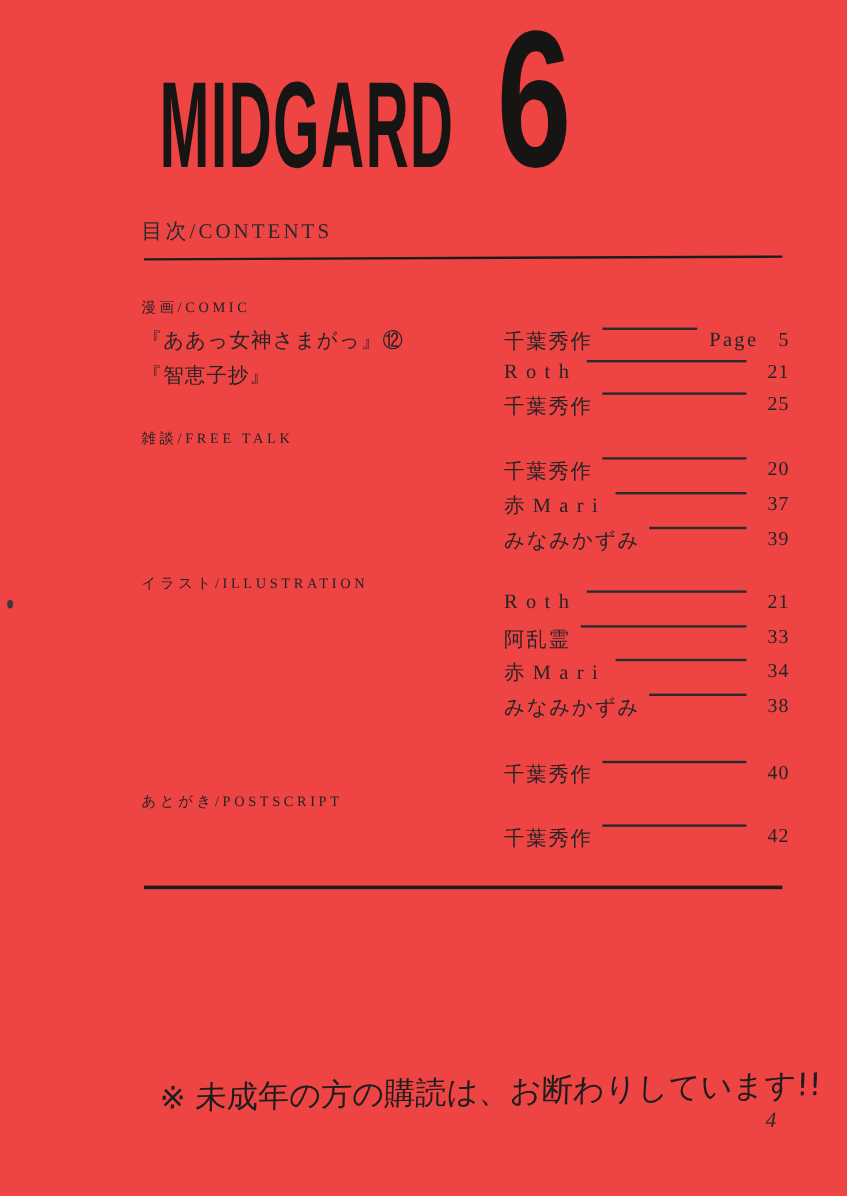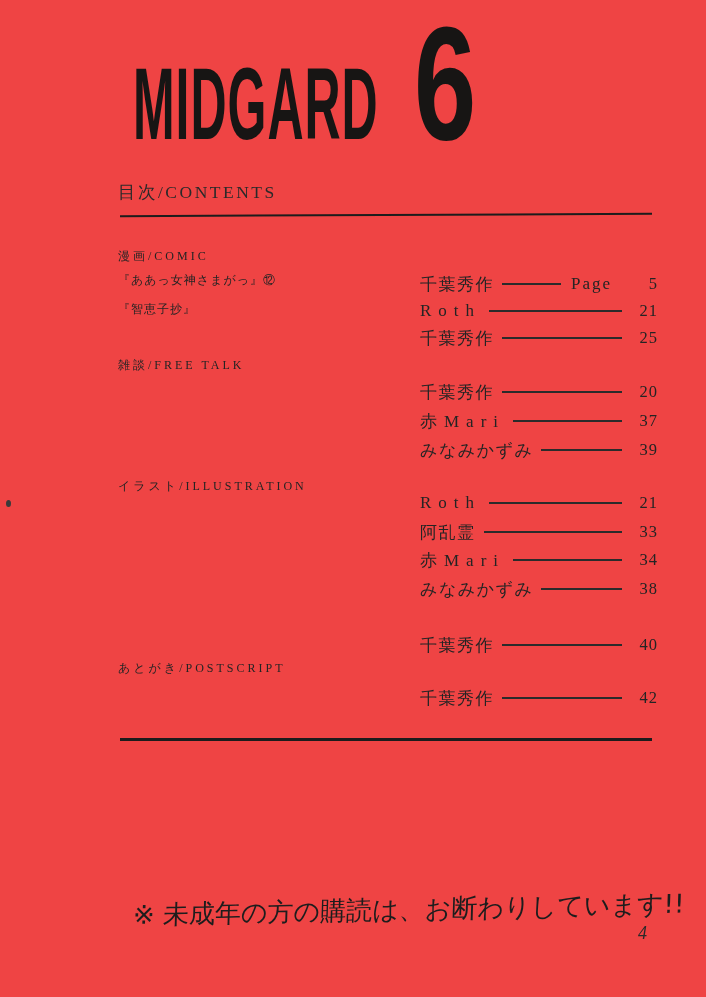--- a/index.html
+++ b/index.html
@@ -66,47 +66,47 @@
     position: absolute;
     left: 118px;
     font-size: 12px;
     letter-spacing: 3px;
     color: #242424;
     white-space: nowrap;
   }
   .work-title {
     position: absolute;
     left: 118px;
-    font-size: 12px;
+    font-size: 17px;
     letter-spacing: 1px;
     color: #242424;
     white-space: nowrap;
   }
 
   
   .entry {
     position: absolute;
     left: 420px;
     width: 238px;
     height: 22px;
     display: flex;
-    align-items: center;
+    align-items: flex-start;
     font-size: 17px;
     color: #242424;
   }
   .entry .author { letter-spacing: 1.5px; white-space: nowrap; }
   .entry .author.latin-wide { letter-spacing: 7px; }
   .entry .leader {
     flex: 1;
     height: 0;
     border-top: 2px solid #2b2b2b;
     margin: 0 10px 0 8px;
     min-width: 20px;
   }
-  .entry .page-label { letter-spacing: 2px; margin-right: 20px; }
+  .entry .page-label { letter-spacing: 2px; margin-right: 0; }
   .entry .page-num {
     min-width: 26px;
     text-align: right;
     font-size: 16.5px;
     letter-spacing: 1px;
   }
 
   
   .footer-note {
     position: absolute;

